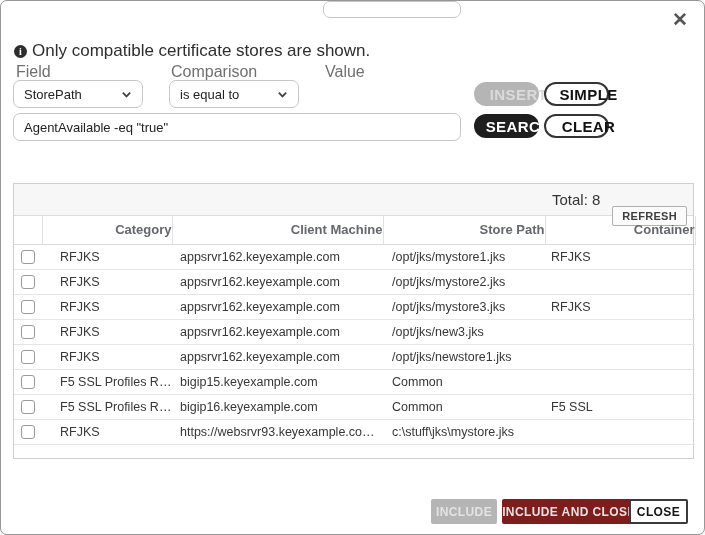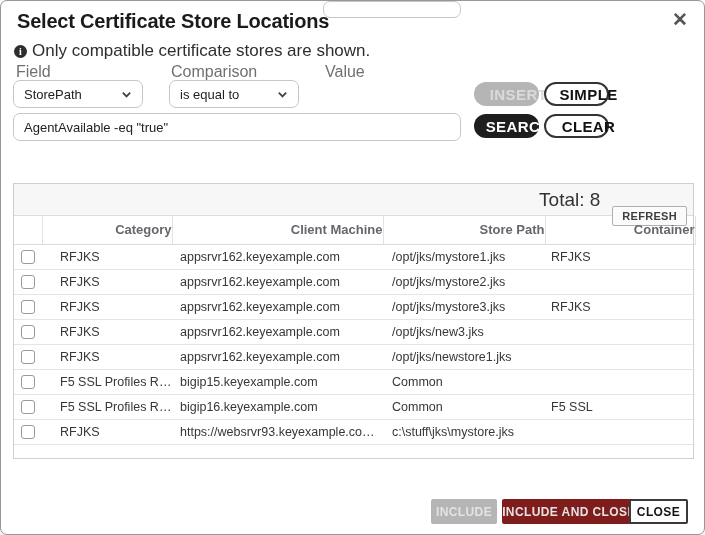--- a/index.html
+++ b/index.html
@@ -81,21 +81,21 @@
   .grid-wrap {
     position: absolute; left: 12px; top: 182px;
     width: 681px; height: 276px;
     border: 1px solid #cfcfcf; background: #fff;
   }
   .total-bar {
     height: 32px; background: #f7f7f8; border-bottom: 1px solid #ddd;
     display: flex; align-items: center; justify-content: flex-end;
     padding-right: 6px;
   }
-  .total-text { font-size: 19px; color: #333; }
+  .total-text { font-size: 15px; color: #333; }
   .refresh-btn {
     margin-left: 12px; padding: 3px 9px;
     background: #fbfbfb; border: 1px solid #b0b0b0; border-radius: 2px;
     font-size: 11px; font-weight: 600; letter-spacing: .3px; color: #3e3e3e;
     cursor: pointer; font-family: "Liberation Sans", sans-serif; margin-top: 33px;
   }
   table.grid { border-collapse: collapse; table-layout: fixed; width: 100%; }
   table.grid col.c-check { width: 28px; }
   table.grid col.c-cat   { width: 130px; }
   table.grid col.c-cli   { width: 211px; }
@@ -135,21 +135,20 @@
   }
   #include-btn { left: 430px; width: 66px; background: #b5b5b5; color: #e3e3e3; border: none; }
   #include-close-btn { left: 501px; width: 134px; background: #7f1d1d; color: #e3e3e3; border: none; }
   #close-btn { left: 628px; width: 59px; background: #fff; border: 2px solid #3a3a3a; color: #141414; }
 </style>
 </head>
 <body>
 
 <div class="modal">
 
-  <div class="title">Select Certificate Store Locations</div>
   <button class="close-x">✕</button>
 
   <div class="info-row">
     <span class="info-icon">i</span>
     <span class="info-text">Only compatible certificate stores are shown.</span>
   </div>
 
   <div class="f-label lbl-field">Field</div>
   <div class="f-label lbl-comparison">Comparison</div>
   <div class="f-label lbl-value">Value</div>

